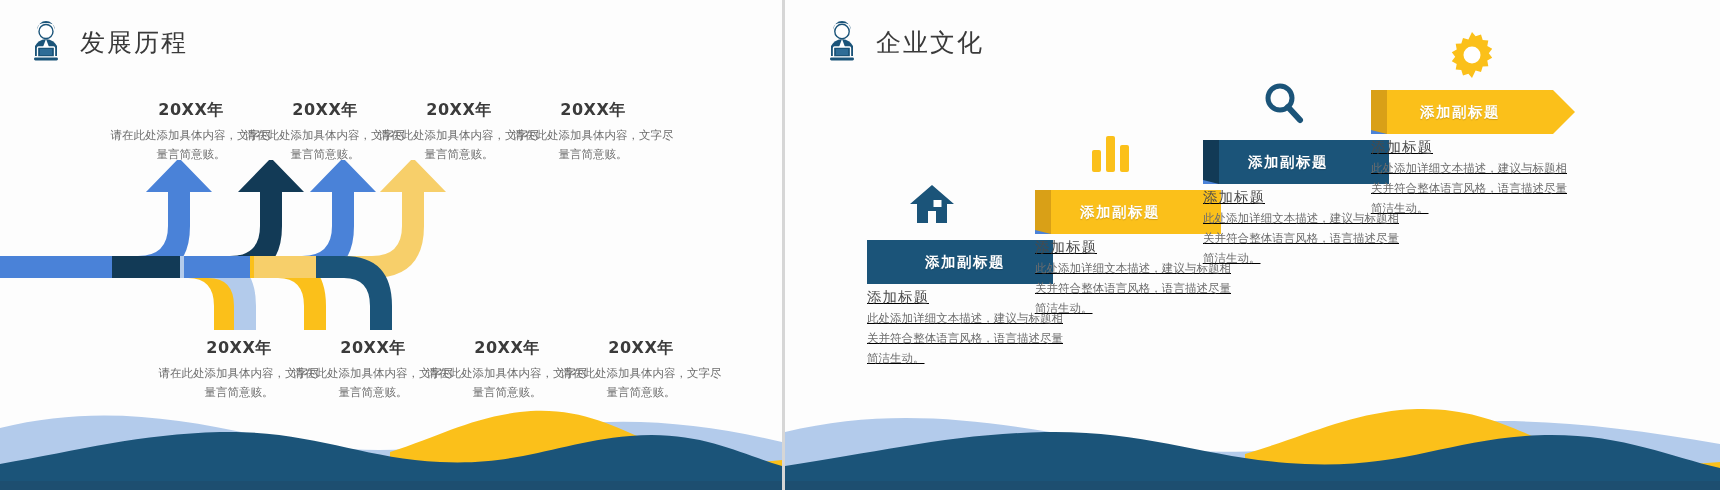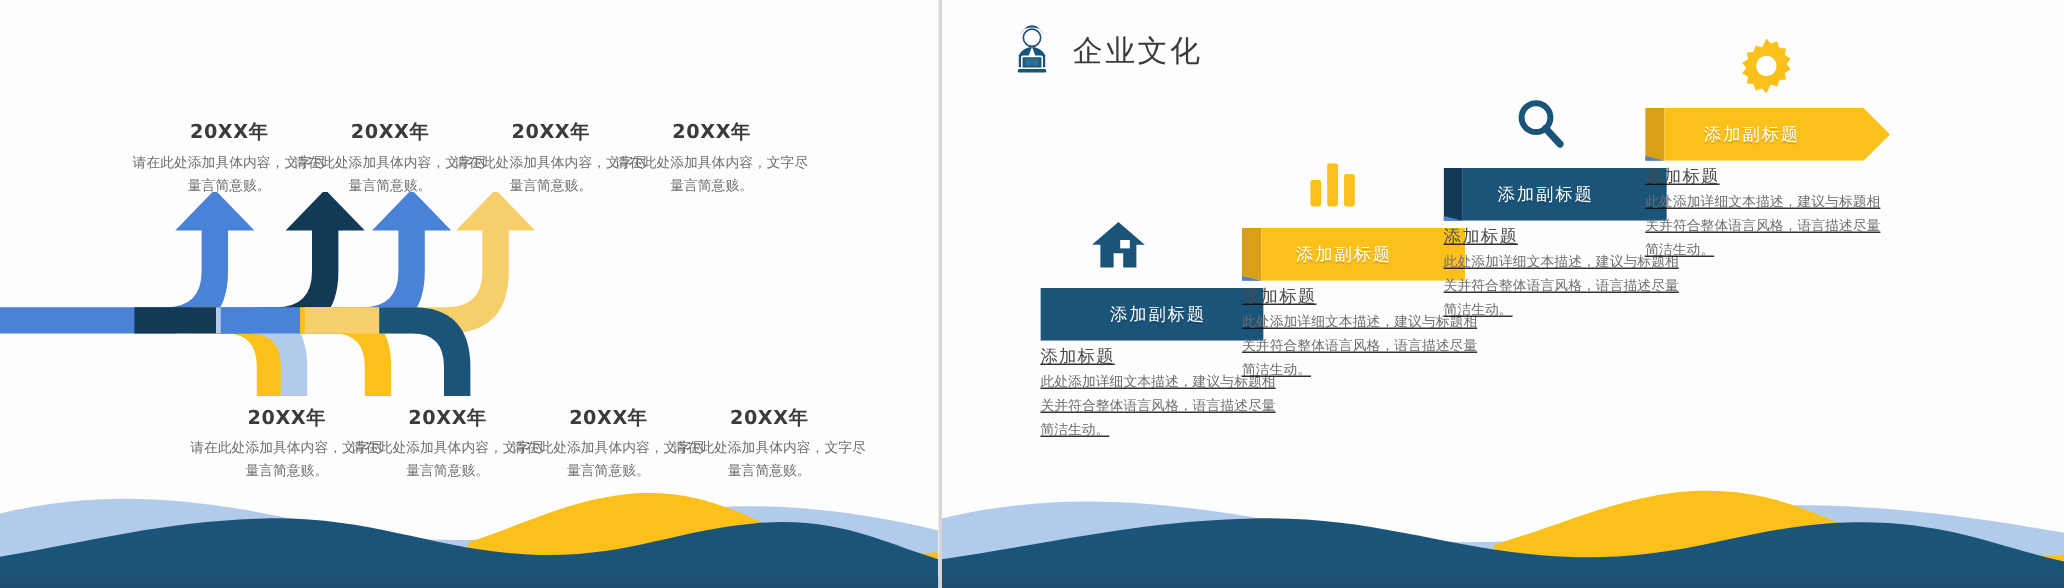--- a/index.html
+++ b/index.html
@@ -12,21 +12,21 @@
   #root { position: relative; width: 1720px; height: 490px; display: flex; }
 
   .slide { position: relative; height: 490px; background: #fdfdfd; overflow: hidden; }
   #slide-left  { width: 782px; }
   .slide-divider { width: 3px; height: 490px; background: #d6d6d6; flex: 0 0 3px; }
   #slide-right { width: 935px; }
 
   
   .slide-header { position: absolute; display: flex; align-items: center; gap: 14px; }
   #slide-left  .slide-header { left: 26px; top: 20px; }
-  #slide-right .slide-header { left: 55px; top: 20px; }
+  #slide-right .slide-header { left: 37px; top: 20px; }
   .header-icon { width: 40px; height: 44px; flex: 0 0 40px; }
   .header-title {
     font-size: 25px; color: #3a3a3a; letter-spacing: 2px;
     font-family: "DejaVu Sans", "Liberation Sans", sans-serif;
     white-space: nowrap;
   }
 
   
   .timeline-svg { position: absolute; left: 0; top: 160px; width: 782px; height: 170px; }
 
@@ -42,21 +42,21 @@
   .tl-top { top: 88px; }
   .tl-bottom { top: 326px; }
 
   
   .culture-card { position: absolute; }
   .ribbon-wrap { position: relative; }
   .ribbon-svg { display: block; }
   .ribbon-text {
     position: absolute; top: 0; left: 0; width: 100%; height: 100%;
     display: flex; align-items: center; justify-content: center;
-    color: #ffffff; font-size: 14.5px; font-weight: normal; letter-spacing: 1.5px;
+    color: #ffffff; font-size: 14.5px; font-weight: bold; letter-spacing: 1.5px;
     font-family: "DejaVu Sans", "Liberation Sans", sans-serif;
     text-shadow: 0 1px 1px rgba(0,0,0,.18);
     pointer-events: none;
   }
   .ribbon-text.shift-left { justify-content: center; padding-right: 26px; }
   .card-body { margin-top: 4px; width: 196px; text-decoration: underline; }
   .card-title {
     font-size: 14.5px; color: #4a4a4a; letter-spacing: 1px; margin-bottom: 2px;
     font-family: "DejaVu Sans", "Liberation Sans", sans-serif;
   }
@@ -70,20 +70,36 @@
   .wave { position: absolute; left: 0; bottom: 0; width: 100%; height: 110px; }
   .footer-bar { position: absolute; left: 0; bottom: 0; width: 100%; height: 9px; background: #1d4e70; }
 </style>
 </head>
 <body>
 
 <div id="root">
 
   <div class="slide" id="slide-left">
 
+    <div class="slide-header">
+      <span class="header-icon">
+        <svg viewBox="0 0 40 44" width="40" height="44">
+          <ellipse cx="20" cy="9" rx="8.5" ry="8.5" fill="#fff"></ellipse>
+          <path d="M11.5 9.5 A8.5 8.5 0 0 1 28.5 9.5 L28.5 8 Q28.5 3 20 3 Q11.5 3 11.5 8 Z" fill="#1b5479"></path>
+          <path d="M11 9.2 Q11 16 14 18.5 L26 18.5 Q29 16 29 9.2 Q29 13 20 13 Q11 13 11 9.2 Z" fill="none"></path>
+          <circle cx="20" cy="11.5" r="7" fill="#ffffff" stroke="#1b5479" stroke-width="1.4"></circle>
+          <path d="M20 19 Q12 20 9 26 L9 36 L31 36 L31 26 Q28 20 20 19 Z" fill="#1b5479"></path>
+          <path d="M20 19 L17 27 L20 30 L23 27 Z" fill="#ffffff"></path>
+          <rect x="11.5" y="27" width="17" height="10" rx="1" fill="#1b5479" stroke="#ffffff" stroke-width="1.3"></rect>
+          <rect x="14" y="29" width="12" height="6" fill="#2e6c96"></rect>
+          <rect x="8" y="37.5" width="24" height="3" rx="1.4" fill="#1b5479"></rect>
+        </svg>
+      </span>
+      <span class="header-title">发展历程</span>
+    </div>
 
     <svg class="timeline-svg" viewBox="0 0 782 170">
       <defs>
 
         <g id="upArrow">
           <path d="M0 88 L118 88 Q146 88 146 60 L146 26 L128 26 L155 0 L182 26 L164 26 L164 60 Q164 106 118 106 L0 106 Z"></path>
         </g>
       </defs>
 
       <g>

